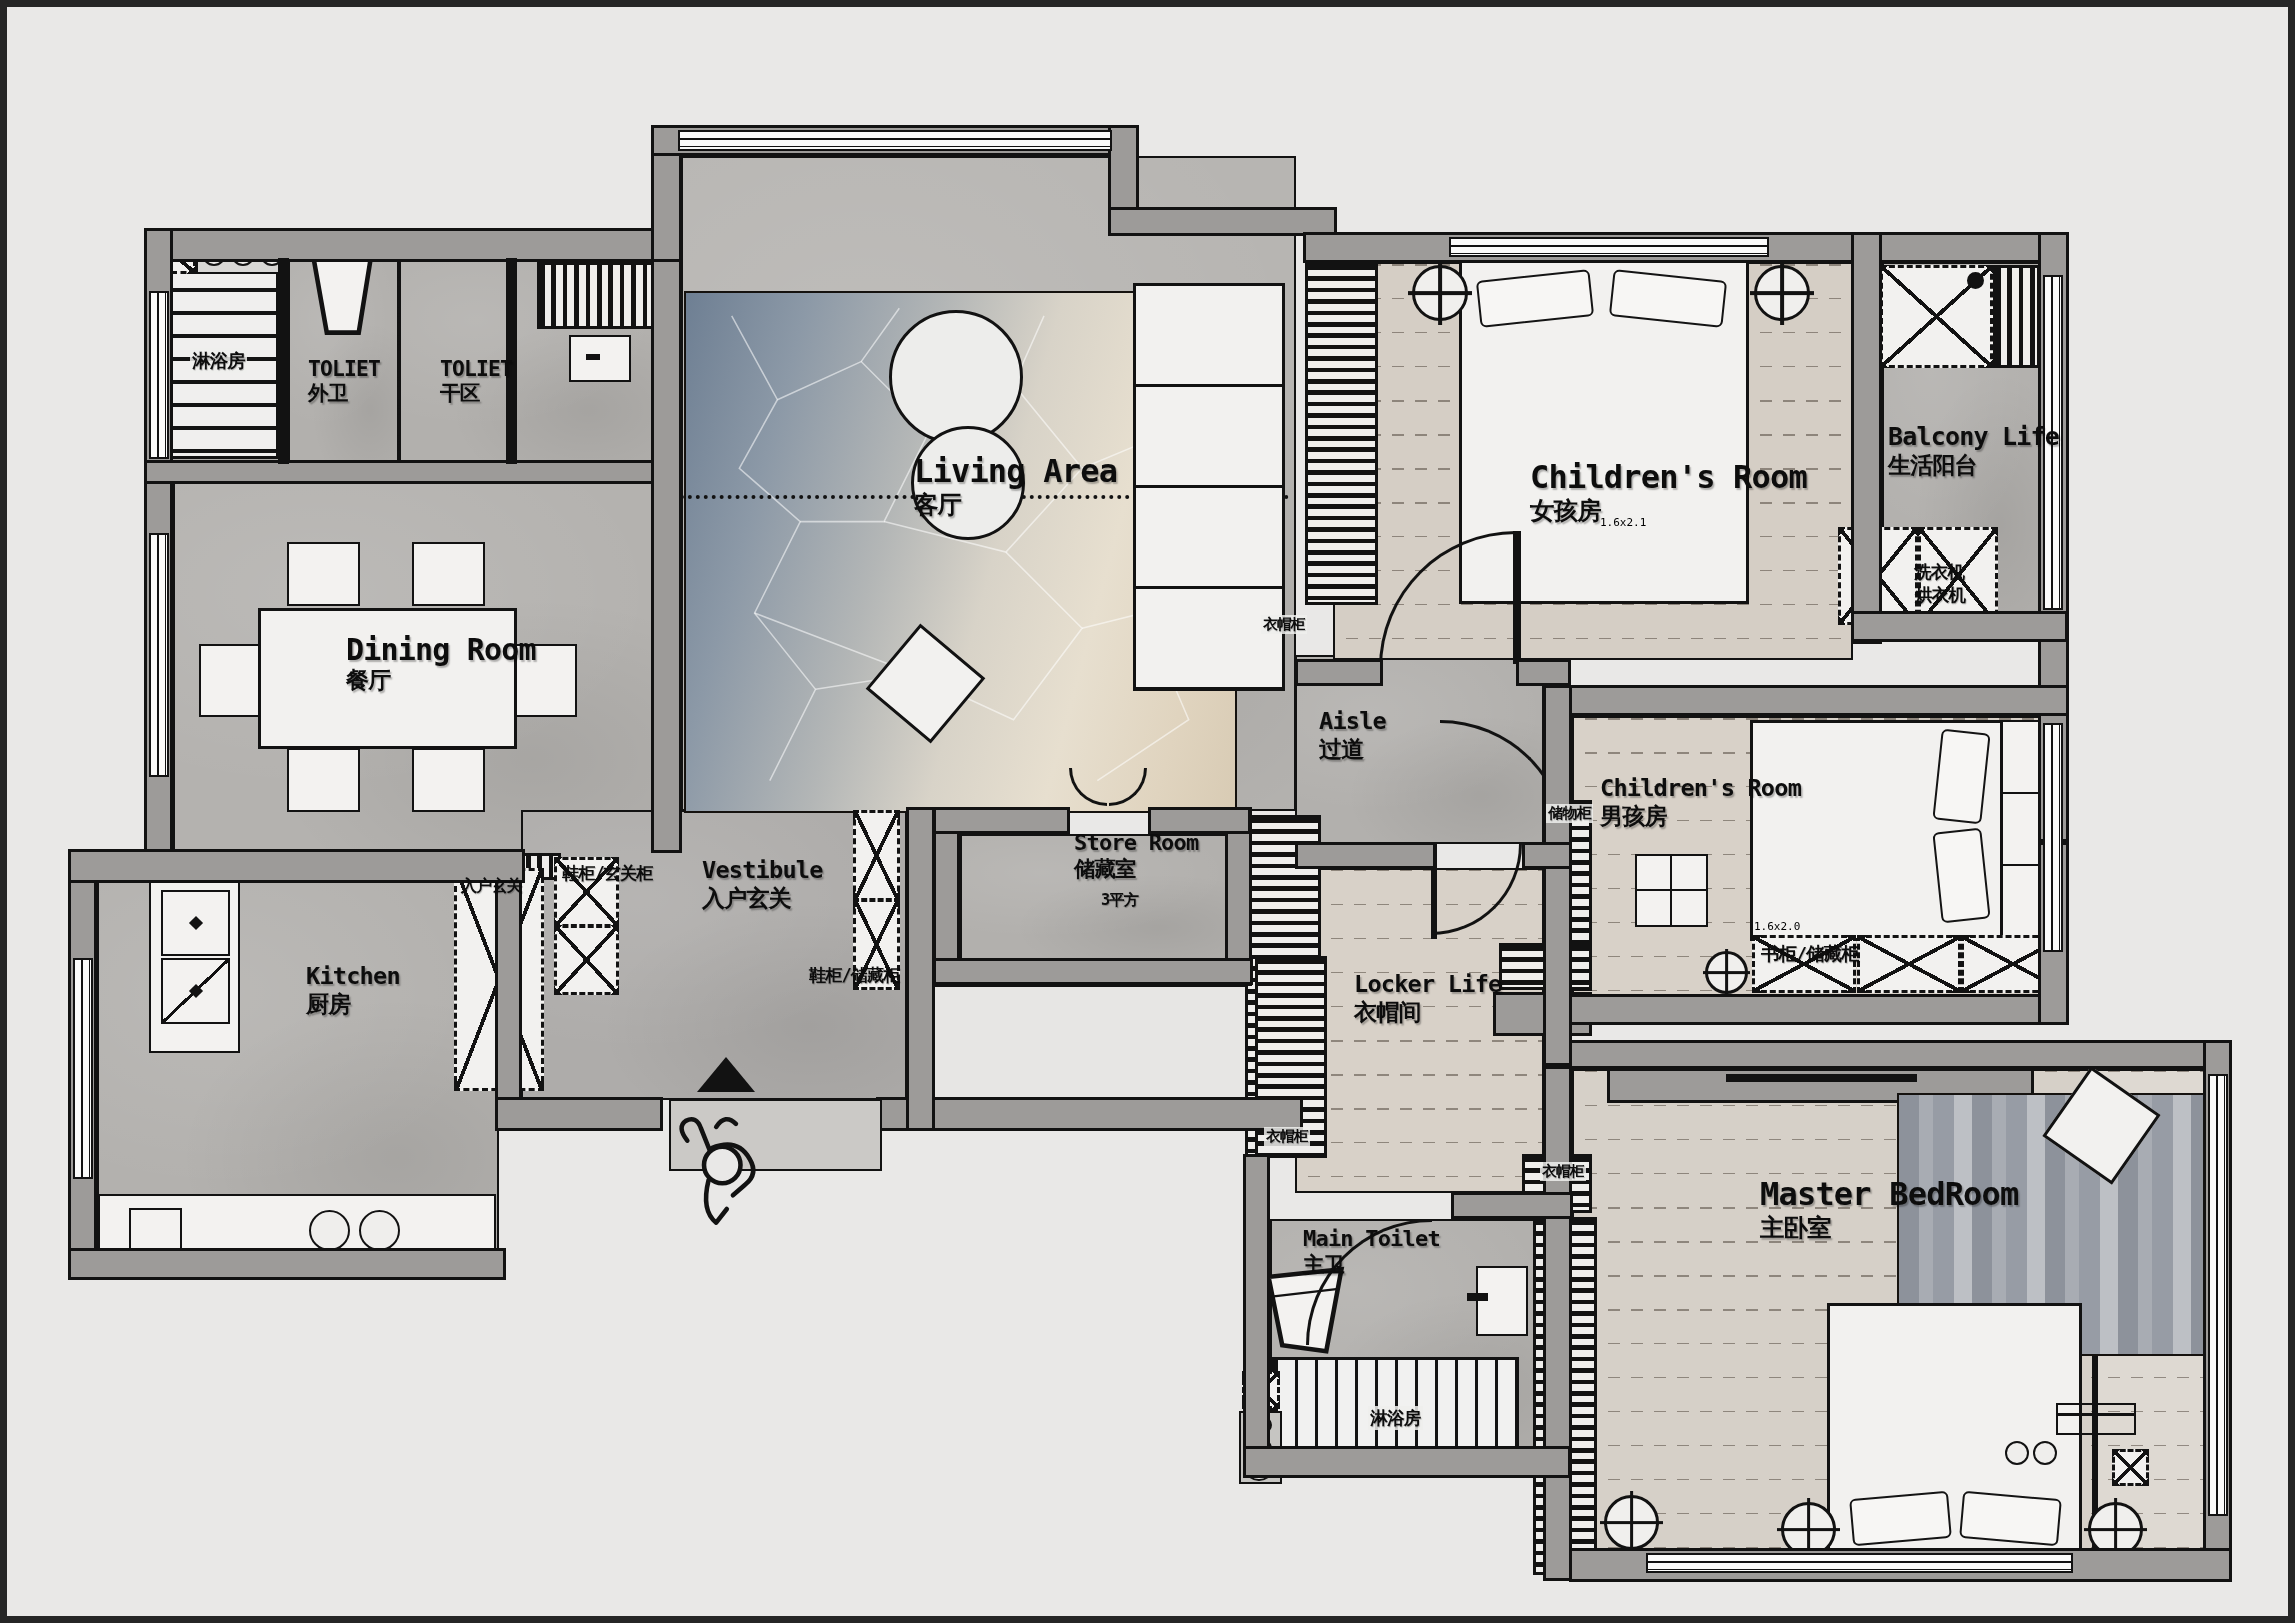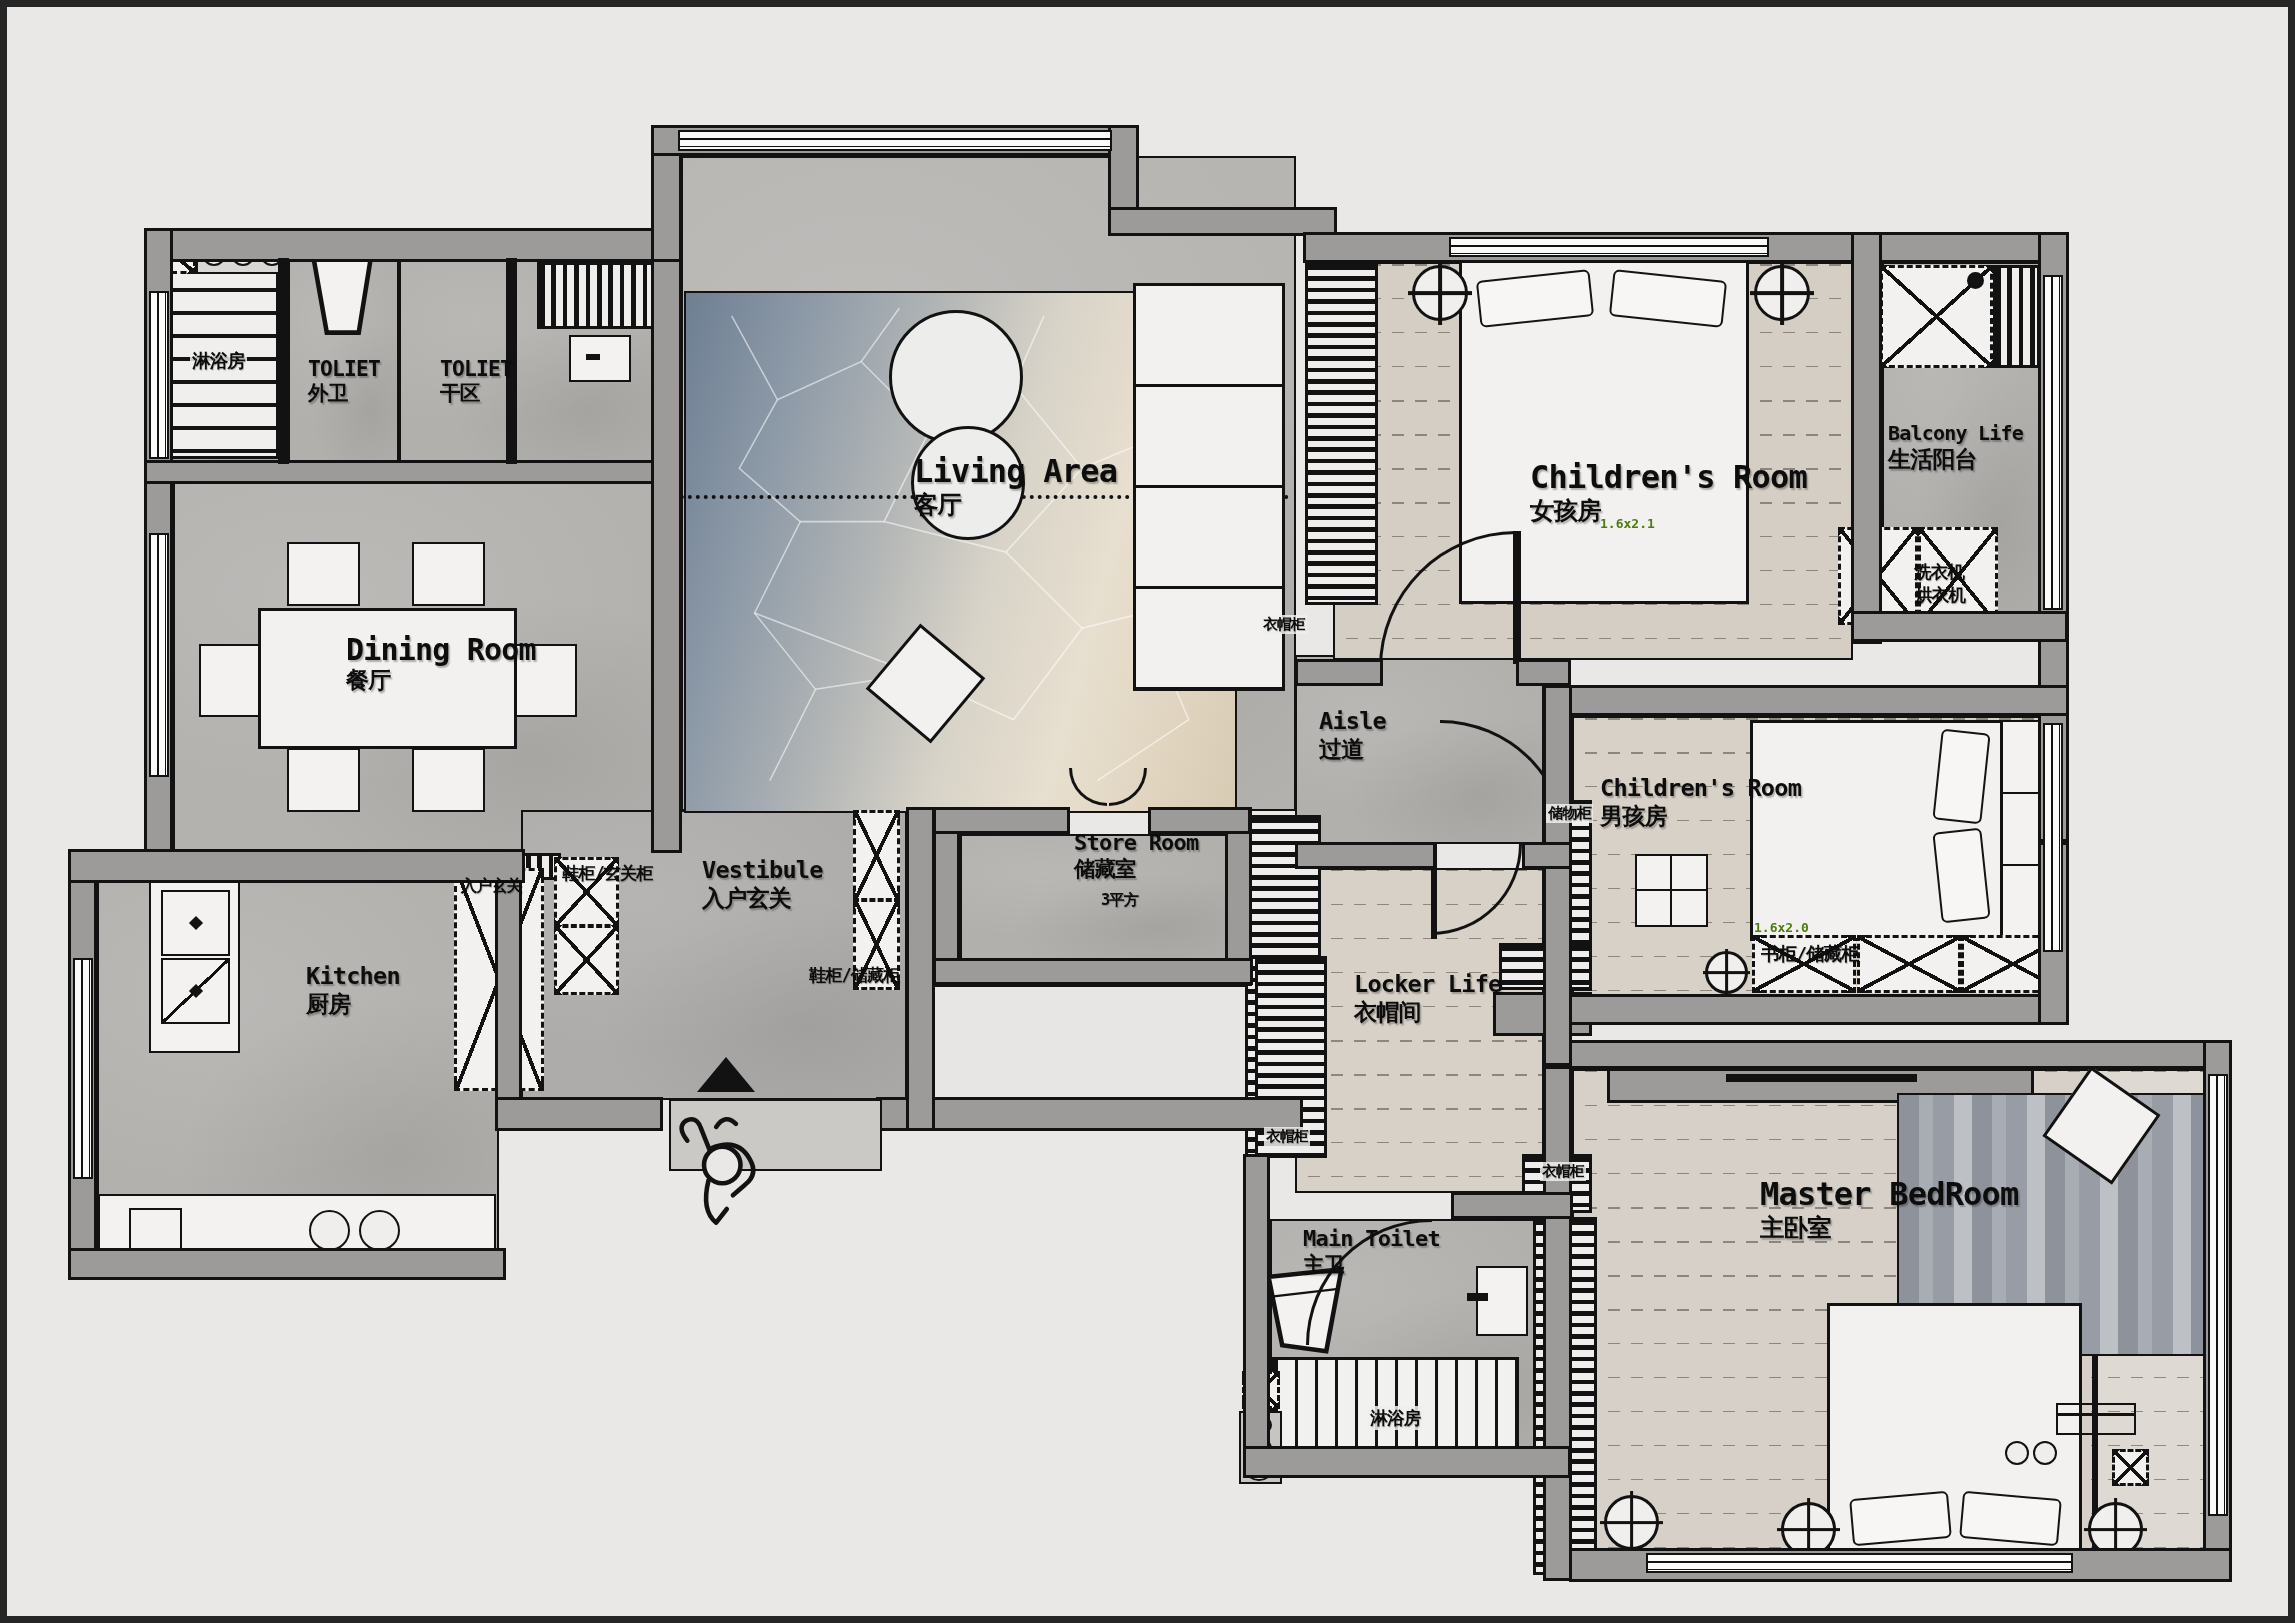--- a/index.html
+++ b/index.html
@@ -49,21 +49,21 @@
   .rug2{position:absolute;box-sizing:border-box;border:2.3px solid #15120f;
         background:repeating-linear-gradient(90deg,#8d929b 0 20px,#a8acb3 20px 34px,#979ca5 34px 55px,#bdc0c5 55px 73px);}
   .pillow{position:absolute;box-sizing:border-box;background:#f7f6f4;border:2.3px solid #141414;border-radius:6.1px;}
   .sofa{position:absolute;box-sizing:border-box;background:#f2f1ef;border:3px solid #121212;
         background-image:repeating-linear-gradient(180deg,rgba(0,0,0,0) 0 98px,#121212 98px 101px);}
   .lbl{position:absolute;font-weight:700;color:#0d0d0d;line-height:1.18;letter-spacing:-0.8px;text-shadow:1.5px 1.5px 1.5px rgba(0,0,0,.28);white-space:nowrap;z-index:40;}
   .lbl .en{font-size:32px;display:block;}
   .lbl .zh{font-size:24.4px;display:block;}
   .lbl-sm{position:absolute;font-weight:700;color:#0d0d0d;font-size:16px;letter-spacing:-0.8px;white-space:nowrap;z-index:40;text-shadow:0.8px 0.8px 0.8px rgba(0,0,0,.25);}
   .tagbg{background:rgba(238,238,236,.85);padding:0 2.3px;}
-  .dim{position:absolute;font-weight:700;color:#4d7c0f;font-size:13px;z-index:40;white-space:nowrap;}
+  .dim{position:absolute;font-weight:400;color:#000000;font-size:11px;z-index:40;white-space:nowrap;}
   .tri-up{position:absolute;width:0;height:0;border-left:29px solid transparent;border-right:29px solid transparent;border-bottom:35px solid #121212;}
   .bench{position:absolute;box-sizing:border-box;border:2.3px solid #121212;background:transparent;}
   .bench::after{content:"";position:absolute;left:0;right:0;top:30%;height:2.3px;background:#121212;}
 </style>
 </head>
 <body>
 
 <div id="frame">
 
   <div class="conc" style="left:149px;top:251px;width:126px;height:204px;"></div>
@@ -288,21 +288,21 @@
   <div class="lbl" style="left:907px;top:446px;">
     <span class="en">Living Area</span>
     <span class="zh">客厅</span>
   </div>
   <div class="lbl" style="left:1523px;top:452px;">
     <span class="en">Children's Room</span>
     <span class="zh">女孩房</span>
   </div>
   <div class="dim" style="left:1593px;top:509px;">1.6x2.1</div>
   <div class="lbl" style="left:1881px;top:415px;">
-    <span class="en" style="font-size:20px">Balcony Life</span>
+    <span class="en" style="font-size:25px">Balcony Life</span>
     <span class="zh" style="font-size:23px">生活阳台</span>
   </div>
   <div class="lbl-sm" style="left:1907px;top:553px;font-size:17.5px;">洗衣机</div>
   <div class="lbl-sm" style="left:1908px;top:576px;font-size:17.5px;">烘衣机</div>
   <div class="lbl" style="left:339px;top:625px;">
     <span class="en" style="font-size:30px">Dining Room</span>
     <span class="zh" style="font-size:23px">餐厅</span>
   </div>
   <div class="lbl" style="left:1312px;top:701px;">
     <span class="en" style="font-size:23.6px">Aisle</span>

